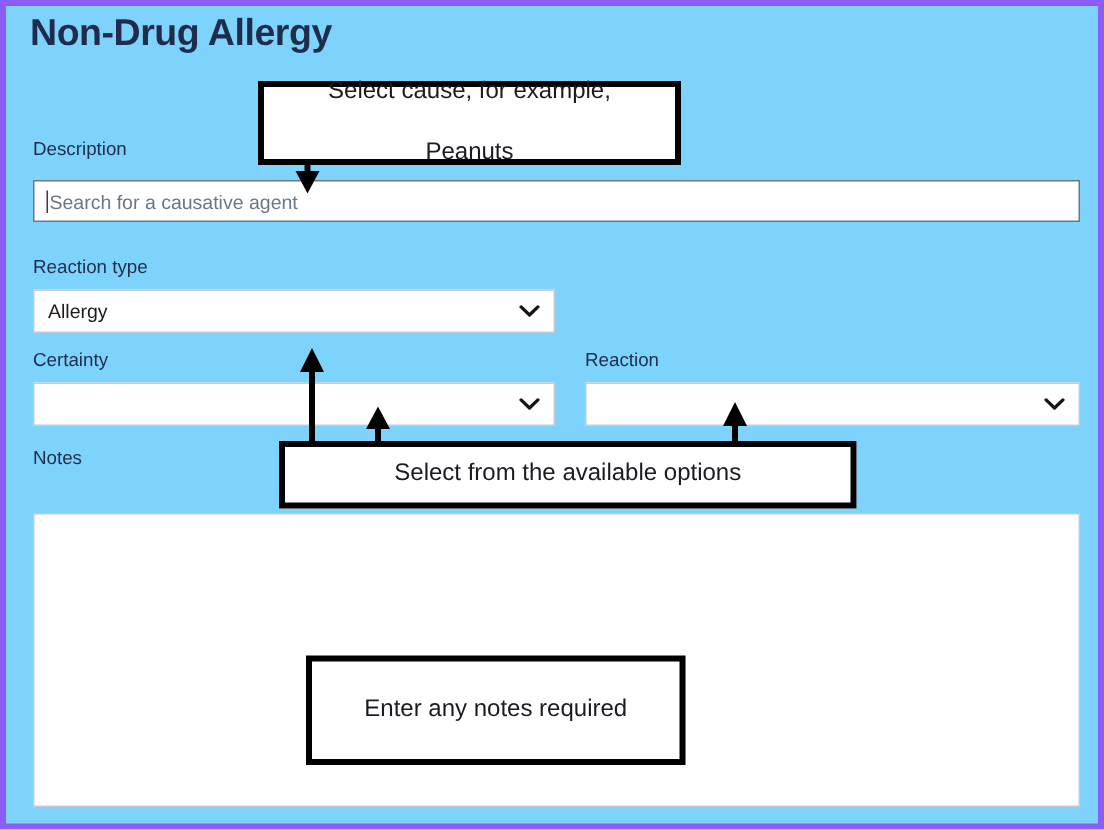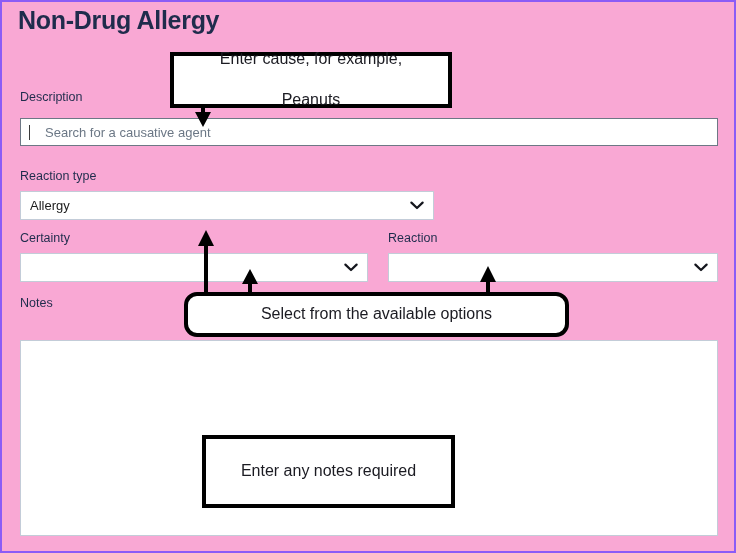--- a/index.html
+++ b/index.html
@@ -8,22 +8,22 @@
     background: #ffffff;
   }
   body {
     font-family: "Liberation Sans", sans-serif;
   }
   #screen {
     position: relative;
     width: 736px;
     height: 553px;
     box-sizing: border-box;
-    background: #f9a8d4;
-    border: 2px solid #8b5cf6;
+    background: #7dd3fc;
+    border: 4px solid #8b5cf6;
     overflow: hidden;
     padding-left: 32px;
   }
 
   
   .page-title {
     position: absolute;
     left: 16px;
     top: 4px;
     font-size: 25px;
@@ -58,21 +58,20 @@
     display: inline-block;
     width: 1px;
     height: 15px;
     background: #3b3b3b;
     margin-right: 1px;
   }
   .text-input .ph {
     color: #6b7785;
     font-size: 13px;
     line-height: 1;
-    margin-left: 14px;
   }
 
   
   .select-box {
     position: absolute;
     box-sizing: border-box;
     background: #ffffff;
     border: 1px solid #c3ccd8;
     display: flex;
     align-items: center;
@@ -133,21 +132,21 @@
 
   <div class="field-label" style="left:18px; top:88px;">Description</div>
 
   <div class="text-input" style="left:18px; top:116px; width:698px; height:28px;">
     <span class="caret"></span>
     <span class="ph">Search for a causative agent</span>
   </div>
 
   <div class="field-label" style="left:18px; top:167px;">Reaction type</div>
 
-  <div class="select-box" style="left:18px; top:189px; width:414px; height:29px;">
+  <div class="select-box" style="left:18px; top:189px; width:348px; height:29px;">
     <span class="sel-value">Allergy</span>
     <svg class="chevron" viewBox="0 0 14 9">
       <path d="M1.4 1.6 L7 7 L12.6 1.6" fill="none" stroke="#14161d" stroke-width="2.2" stroke-linecap="round" stroke-linejoin="round"></path>
     </svg>
   </div>
 
   <div class="field-label" style="left:18px; top:229px;">Certainty</div>
 
   <div class="select-box" style="left:18px; top:251px; width:348px; height:29px;">
     <span class="sel-value"></span>
@@ -184,26 +183,26 @@
     <path d="M5 16 L21 16 L13 1 Z" fill="#000000"></path>
   </svg>
 
   <svg class="arrow" style="left:473px; top:262px;" width="26" height="34" viewBox="0 0 26 34">
     <path d="M13 34 L13 16" stroke="#000000" stroke-width="4" fill="none"></path>
     <path d="M5 18 L21 18 L13 2 Z" fill="#000000"></path>
   </svg>
 
   <div class="callout" style="left:168px; top:50px; width:282px; height:56px; font-size:16px;">
     <span>
-      <span>Enter cause, for example,</span><br>
+      <span>Select cause, for example,</span><br>
       <span>Peanuts</span>
     </span>
   </div>
 
-  <div class="callout" style="left:182px; top:290px; width:385px; height:45px; font-size:16px;border-radius:13px;">
+  <div class="callout" style="left:182px; top:290px; width:385px; height:45px; font-size:16px;">
     <span>Select from the available options</span>
   </div>
 
   <div class="callout" style="left:200px; top:385px; width:253px; height:73px; font-size:16px;margin-top:48px;">
     <span>Enter any notes required</span>
   </div>
 
 </div>
 
 </body></html>

